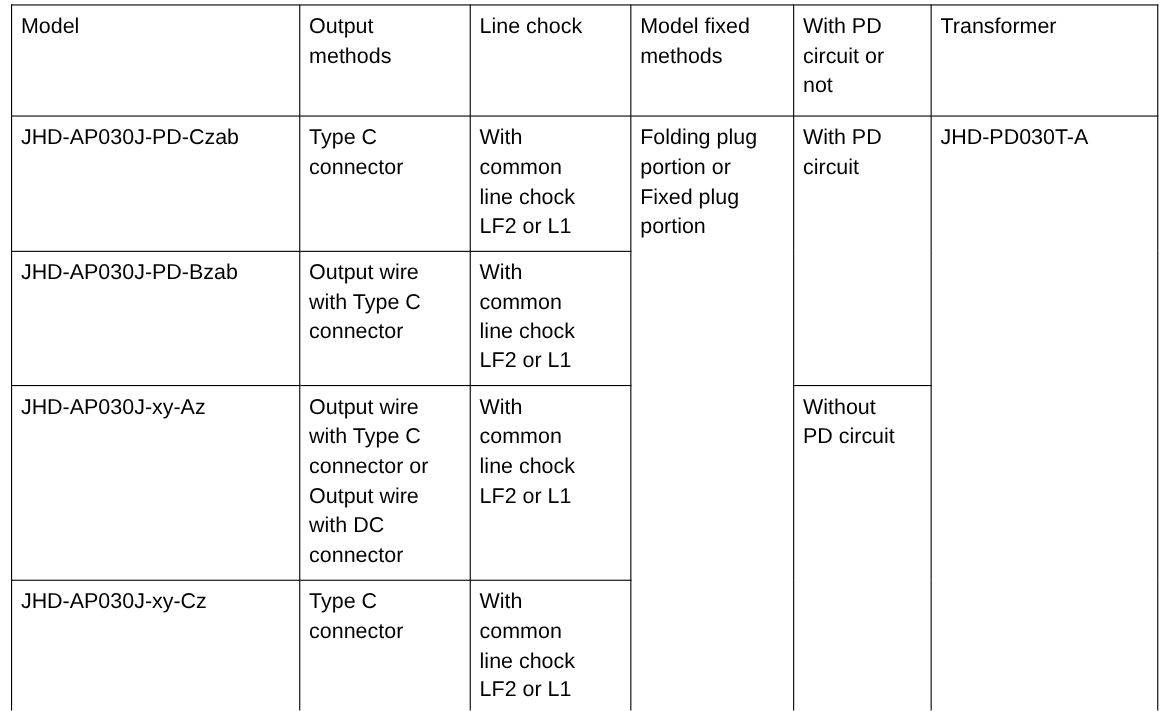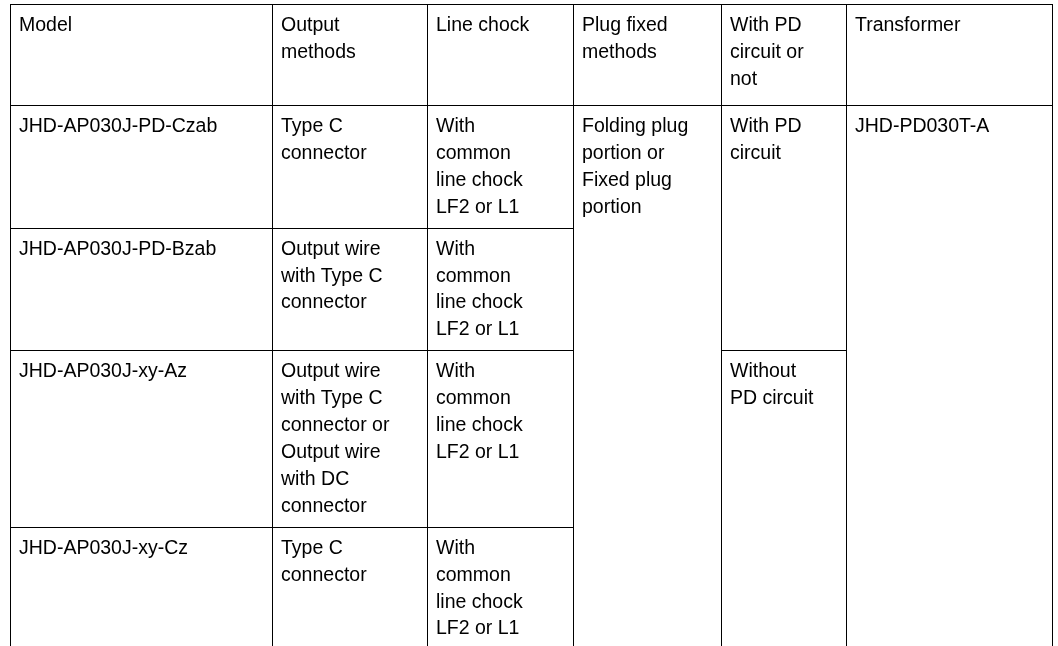--- a/index.html
+++ b/index.html
@@ -66,21 +66,21 @@
             <span class="cell-text">Model</span>
           </td>
         <td class="header-cell">
             <span class="cell-text">Output
 methods</span>
           </td>
         <td class="header-cell">
             <span class="cell-text">Line chock</span>
           </td>
         <td class="header-cell">
-            <span class="cell-text">Plug fixed
+            <span class="cell-text">Model fixed
 methods</span>
           </td>
         <td class="header-cell">
             <span class="cell-text">With PD
 circuit or
 not</span>
           </td>
         <td class="header-cell">
             <span class="cell-text">Transformer</span>
           </td>

